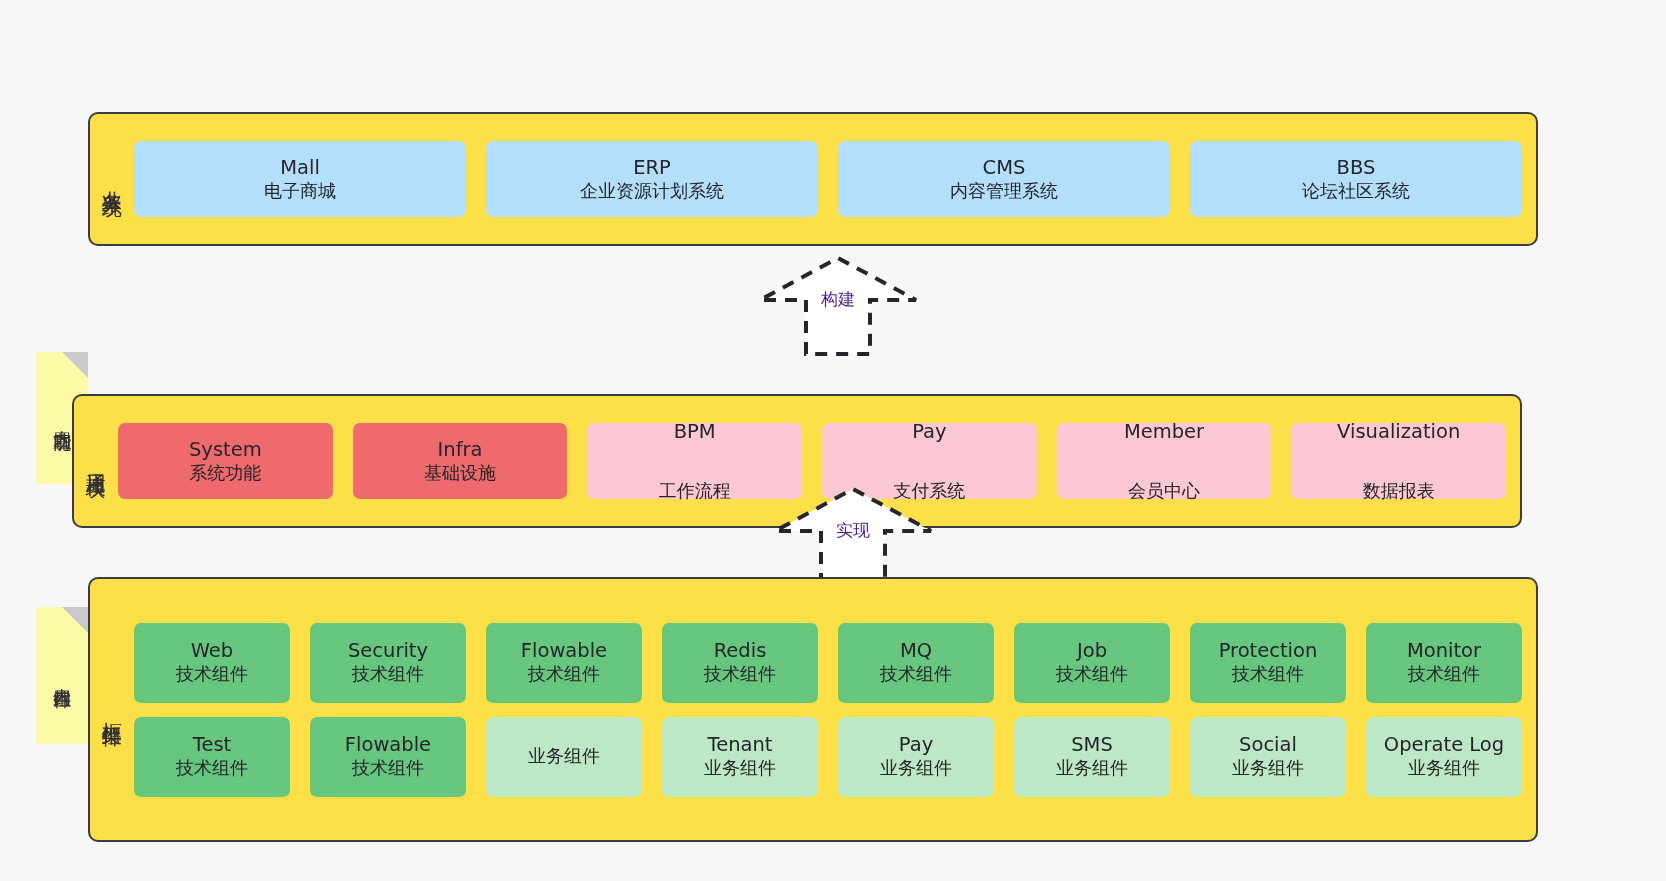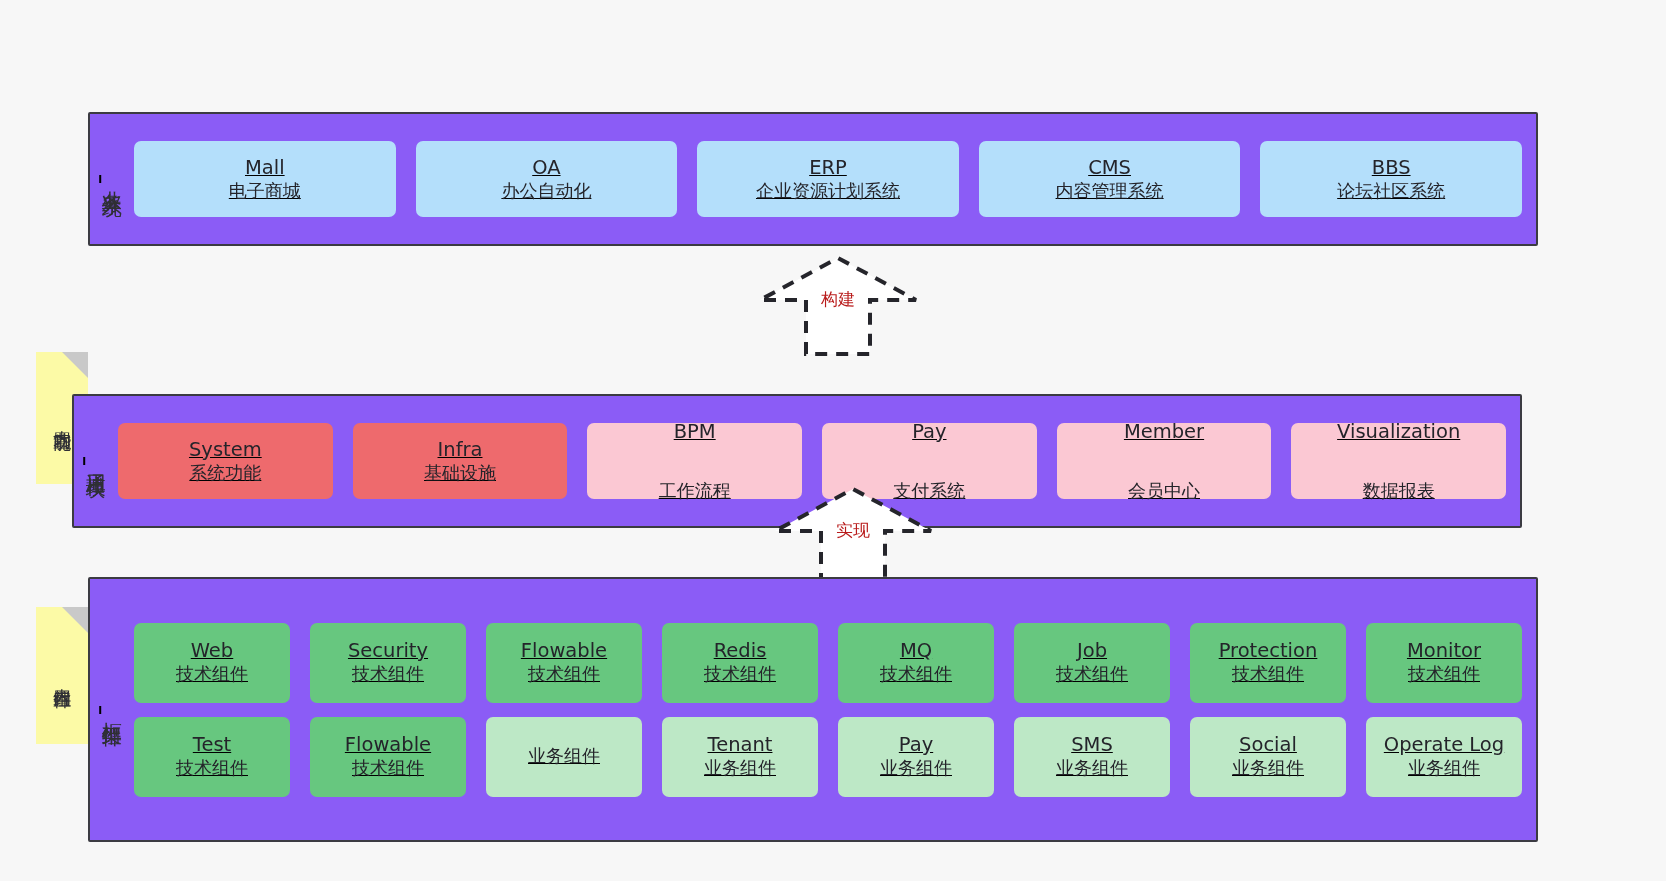--- a/index.html
+++ b/index.html
@@ -12,27 +12,26 @@
     height: 881px;
     position: relative;
     font-family: "DejaVu Sans", "Liberation Sans", sans-serif;
     overflow: hidden;
   }
 
   
   .panel {
     position: absolute;
     box-sizing: border-box;
-    background: #8b5cf6;
+    background: #fde047;
     border: 2.2px solid #3b3b42;
-    border-radius: 2px;
+    border-radius: 10px;
     display: flex;
     flex-direction: row;
     align-items: stretch;
-    text-decoration: underline;
   }
   .panel-label {
     flex: 0 0 auto;
     width: 44px;
     display: flex;
     align-items: center;
     justify-content: center;
     font-size: 20px;
     color: #2f2f35;
     letter-spacing: 2px;
@@ -99,21 +98,21 @@
   #arrow-build  { left: 748px; top: 252px; }
   #arrow-impl   { left: 763px; top: 483px; }
   .arrow-group svg { display: block; width: 100%; height: 100%; }
   .arrow-label {
     position: absolute;
     left: 0;
     right: 0;
     top: 36px;
     text-align: center;
     font-size: 17px;
-    color: #b91c1c;
+    color: #4c1d95;
     pointer-events: none;
   }
 
   
   .sticky {
     position: absolute;
     width: 52px;
     background: #fcfaa6;
     display: flex;
     align-items: center;
@@ -152,24 +151,20 @@
 
 <div class="panel" id="panel-business">
   <div class="panel-label">业务系统</div>
   <div class="panel-body">
     <div class="row">
       <div class="card c-blue">
         <span class="t1">Mall</span>
         <span class="t2">电子商城</span>
       </div>
       <div class="card c-blue">
-        <span class="t1">OA</span>
-        <span class="t2">办公自动化</span>
-      </div>
-      <div class="card c-blue">
         <span class="t1">ERP</span>
         <span class="t2">企业资源计划系统</span>
       </div>
       <div class="card c-blue">
         <span class="t1">CMS</span>
         <span class="t2">内容管理系统</span>
       </div>
       <div class="card c-blue">
         <span class="t1">BBS</span>
         <span class="t2">论坛社区系统</span>

